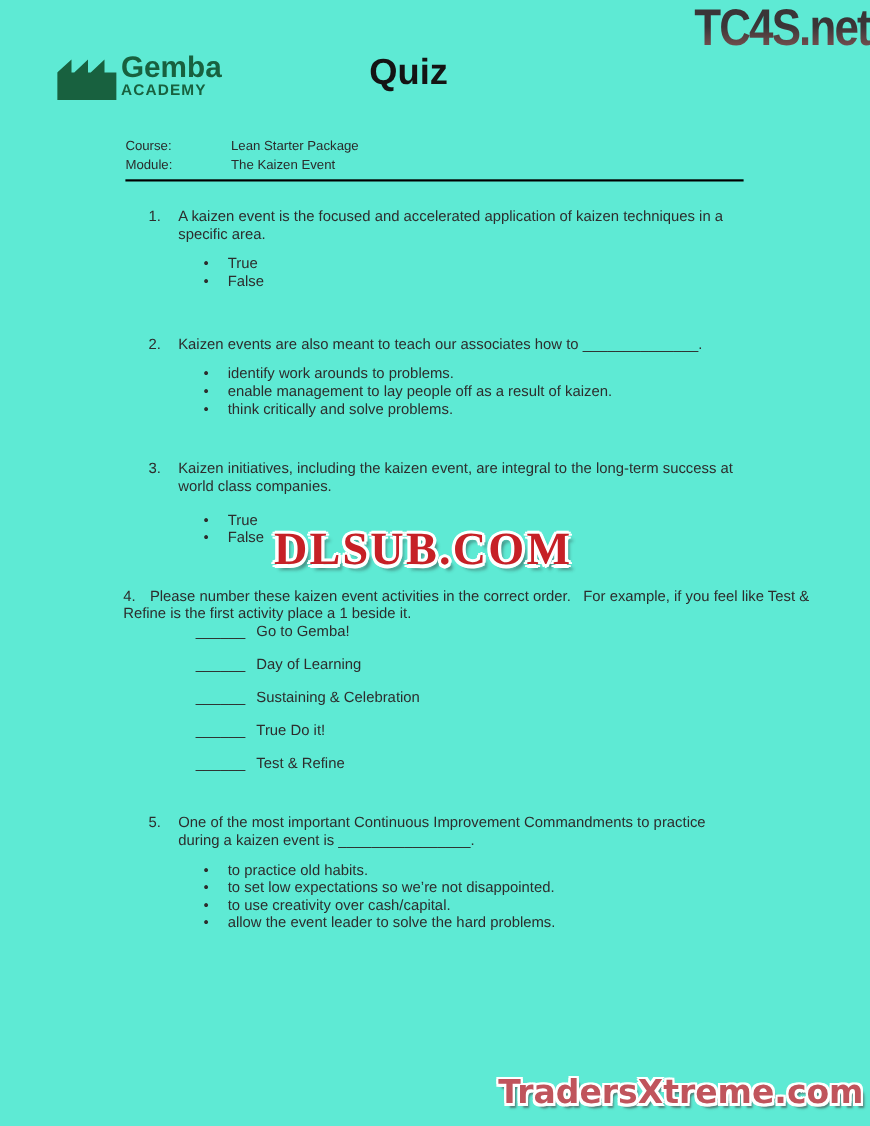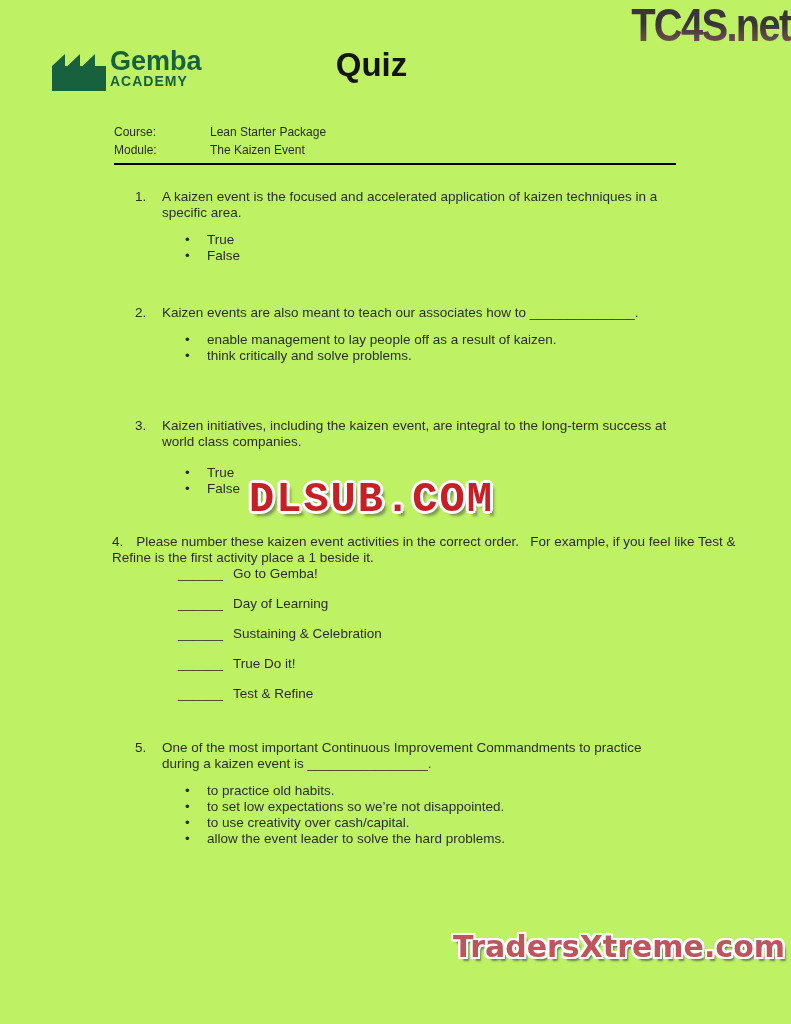--- a/index.html
+++ b/index.html
@@ -1,41 +1,41 @@
 <!DOCTYPE html>
 <html style="--brand-green: #18613f; --dlsub-red: #c62026; --traders-red: #c0545c; --tc4s-top: #3a3537; --tc4s-bottom: #8a5a58;"><head>
 <meta charset="utf-8">
 <style>
   html,body { margin:0; padding:0; background:#ffffff; }
   .page {
-    position:relative; width:791px; height:1024px; background:#bef264;
+    position:relative; width:791px; height:1024px; background:#5eead4;
     font-family:"Liberation Sans", sans-serif; color:#2d2d2d; overflow:hidden;
   }
 
   
   .wm-top {
     position:absolute; top:0px; right:0px;
     font-family:"Liberation Sans", sans-serif; font-weight:bold;
     font-size:47px; letter-spacing:-2px; line-height:50px;
     transform:scaleX(.85); transform-origin:right top;
     background:linear-gradient(180deg, var(--tc4s-top,#3a3537) 0%, var(--tc4s-top,#3a3537) 48%, var(--tc4s-bottom,#8a5a58) 100%);
     -webkit-background-clip:text; background-clip:text; color:transparent;
   }
   .wm-mid {
     position:absolute; left:249px; top:478px;
-    font-family:Liberation Mono, monospace; font-weight:bold;
+    font-family:Liberation Serif, serif; font-weight:bold;
     font-size:42px; line-height:44px; letter-spacing:2px;
     color:var(--dlsub-red,#c62026);
     text-shadow:
       -2px -2px 0 #fff, 2px -2px 0 #fff, -2px 2px 0 #fff, 2px 2px 0 #fff,
       -3px 0 0 #fff, 3px 0 0 #fff, 0 -3px 0 #fff, 0 3px 0 #fff,
       4px 5px 3px rgba(40,40,40,.45);
   }
   .wm-bottom {
-    position:absolute; right:6px; top:927px;
+    position:absolute; right:6px; top:974px;
     font-family:"DejaVu Sans", sans-serif; font-weight:bold;
     font-size:30px; line-height:40px; letter-spacing:0px;
     color:var(--traders-red,#c0545c);
     text-shadow:
       -2px -2px 0 #fff, 2px -2px 0 #fff, -2px 2px 0 #fff, 2px 2px 0 #fff,
       -2px 0 0 #fff, 2px 0 0 #fff, 0 -2px 0 #fff, 0 2px 0 #fff,
       3px 4px 2px rgba(70,70,70,.65);
   }
 
   
@@ -125,20 +125,23 @@
         <span>False</span>
       </li>
   </ul>
 
   <div class="q" style="left:135px; top:305px;">
     <span class="qnum">2.</span>
     <span class="qtext">Kaizen events are also meant to teach our associates how to ______________.</span>
   </div>
   <ul class="opts" style="left:185px; top:332px;">
     <li>
+        <span>identify work arounds to problems.</span>
+      </li>
+    <li>
         <span>enable management to lay people off as a result of kaizen.</span>
       </li>
     <li>
         <span>think critically and solve problems.</span>
       </li>
   </ul>
 
   <div class="q" style="left:135px; top:418px;">
     <span class="qnum">3.</span>
     <span class="qtext">Kaizen initiatives, including the kaizen event, are integral to the long-term success at world class companies.</span>

